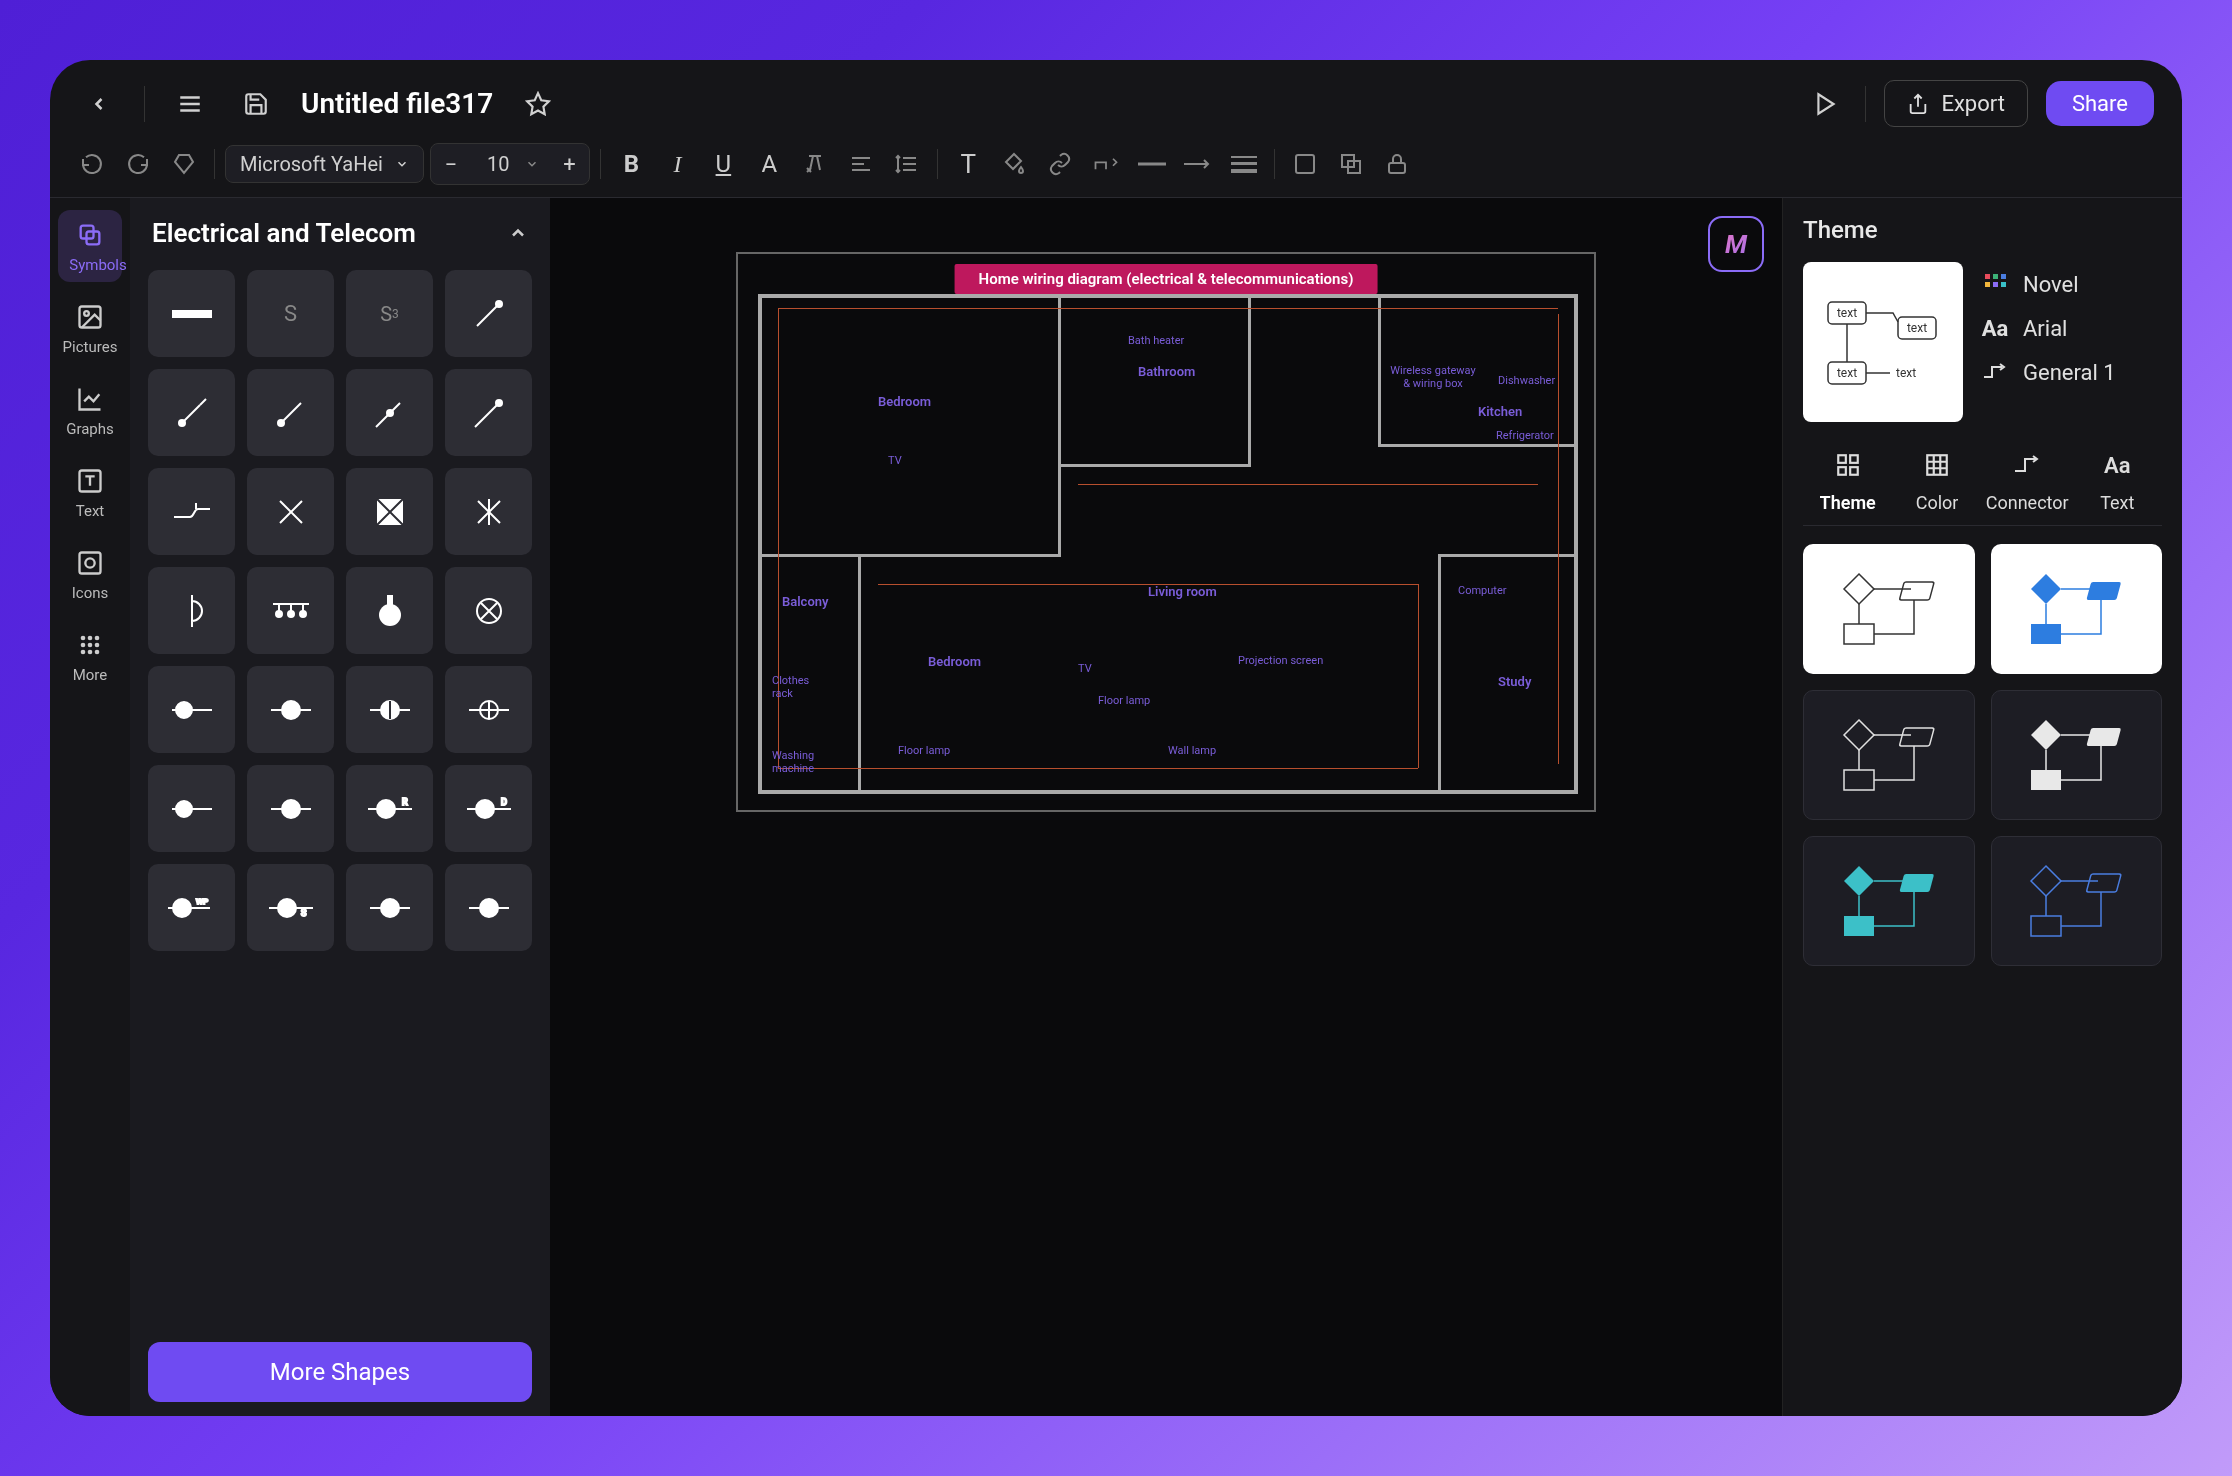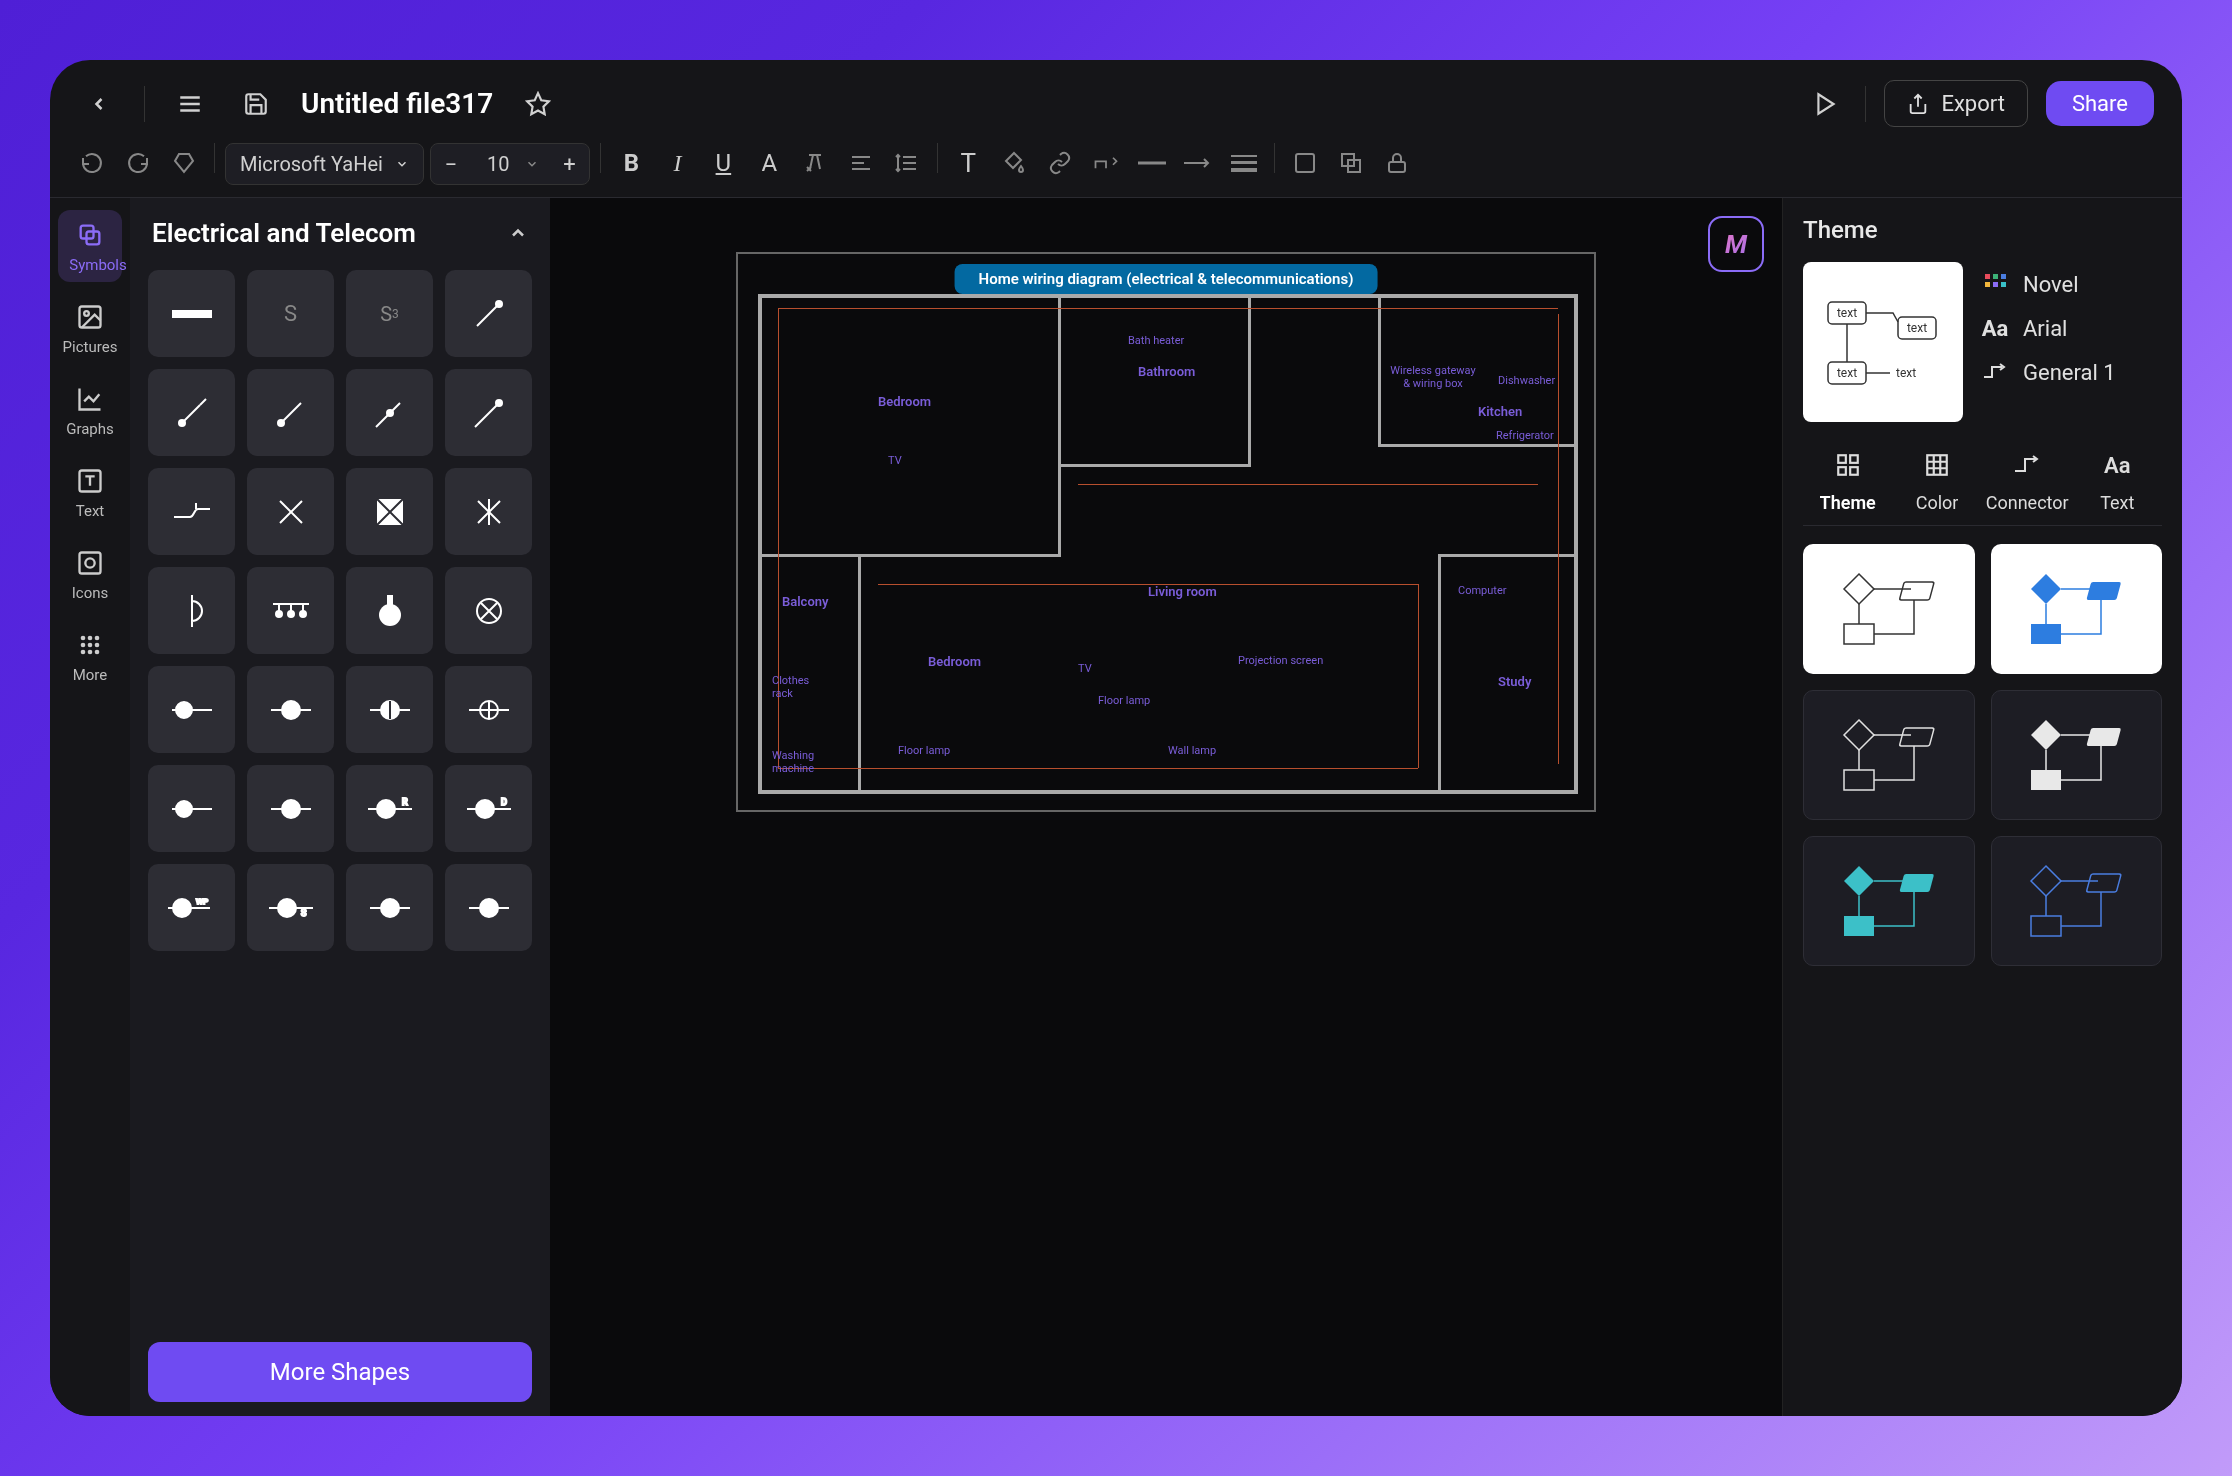--- a/index.html
+++ b/index.html
@@ -10,21 +10,21 @@
 .topbar { display:flex; align-items:center; padding:20px 28px 8px 28px; gap:20px; }
 .topbar-left { display:flex; align-items:center; gap:24px; }
 .icon-btn { width:42px; height:42px; display:flex; align-items:center; justify-content:center; border-radius:8px; cursor:pointer; color:#d0d0d0; }
 .divider-v { width:1px; height:36px; background:#333; }
 .file-title { font-size:28px; font-weight:600; color:#fff; }
 .topbar-right { margin-left:auto; display:flex; align-items:center; gap:18px; }
 .btn-outlined { border:1px solid #444; border-radius:10px; padding:10px 22px; display:flex; align-items:center; gap:12px; font-size:22px; color:#e0e0e0; cursor:pointer; background:transparent; }
 .btn-primary { background:#6f4bf2; border:none; border-radius:15px; padding:10px 26px; font-size:22px; color:#fff; cursor:pointer; }
 
 
-.toolbar { display:flex; padding:8px 22px 12px 22px; gap:6px; border-bottom:1px solid #2a2a30; flex-wrap:nowrap; }
+.toolbar { display:flex; align-items:center; padding:8px 22px 12px 22px; gap:6px; border-bottom:1px solid #2a2a30; flex-wrap:nowrap; }
 .tb-icon { width:40px; height:40px; display:flex; align-items:center; justify-content:center; color:#888; cursor:pointer; border-radius:6px; }
 .tb-select { background:#1e1e24; border:1px solid #333; border-radius:8px; padding:6px 14px; color:#d0d0d0; font-size:20px; display:flex; align-items:center; gap:12px; cursor:pointer; }
 .tb-font-size { background:#1e1e24; border:1px solid #333; border-radius:8px; display:flex; align-items:center; }
 .tb-font-size .pm { width:40px; height:40px; display:flex; align-items:center; justify-content:center; color:#d0d0d0; cursor:pointer; font-size:22px; }
 .tb-font-size .val { padding:0 16px; font-size:20px; color:#d0d0d0; }
 .tb-font-size .chev { padding-right:10px; color:#888; }
 .tb-sep { width:1px; height:30px; background:#333; margin:0 4px; }
 
 
 .main { flex:1; display:flex; overflow:hidden; }
@@ -42,21 +42,21 @@
 .search-wrap input { background:transparent; border:none; outline:none; color:#d0d0d0; font-size:22px; flex:1; }
 .section-header { display:flex; align-items:center; justify-content:space-between; padding:6px 4px; cursor:pointer; }
 .section-header h3 { font-size:26px; font-weight:600; color:#fff; }
 .shape-grid { display:grid; grid-template-columns:repeat(4,1fr); gap:12px; overflow-y:auto; }
 .shape-cell { background:#2d2d34; border-radius:10px; aspect-ratio:1; display:flex; align-items:center; justify-content:center; cursor:pointer; color:#fff; font-size:28px; }
 .more-shapes-btn { background:#6f4bf2; border:none; border-radius:12px; padding:16px; font-size:24px; color:#fff; cursor:pointer; margin-top:auto; }
 
 
 .canvas-area { flex:1; background:#0a0a0c; position:relative; display:flex; align-items:flex-start; justify-content:center; padding-top:30px; }
 .floorplan { width:860px; height:560px; border:2px solid #666; background:#0a0a0c; position:relative; margin-top:24px; }
-.fp-title { position:absolute; top:-2px; left:50%; transform:translate(-50%,0); background:#0369a1; color:#fff; font-size:15px; font-weight:600; padding:6px 24px; border-radius:8px; white-space:nowrap; top:10px; }
+.fp-title { position:absolute; top:-2px; left:50%; transform:translate(-50%,0); background:#be185d; color:#fff; font-size:15px; font-weight:600; padding:6px 24px; border-radius:2px; white-space:nowrap; top:10px; }
 .fp-label { position:absolute; color:#7a5dd8; font-size:13px; font-weight:600; }
 .fp-small { position:absolute; color:#7a5dd8; font-size:11px; }
 .fp-wall { position:absolute; background:#aaa; }
 .fp-wire { position:absolute; background:#b84f2e; }
 .ai-badge { position:absolute; top:18px; right:18px; width:56px; height:56px; border-radius:14px; border:2px solid #8b6cf7; display:flex; align-items:center; justify-content:center; background:#1a1a20; font-weight:700; font-style:italic; background-image:linear-gradient(135deg,#ff7ab8,#8b6cf7); -webkit-background-clip:text; color:transparent; font-size:26px; }
 
 
 .theme-panel { width:400px; background:#151518; border-left:1px solid #222; padding:18px 20px; display:flex; flex-direction:column; gap:18px; overflow-y:auto; }
 .theme-panel h2 { font-size:24px; font-weight:500; color:#e8e8e8; }
 .theme-header-row { display:flex; gap:18px; }

